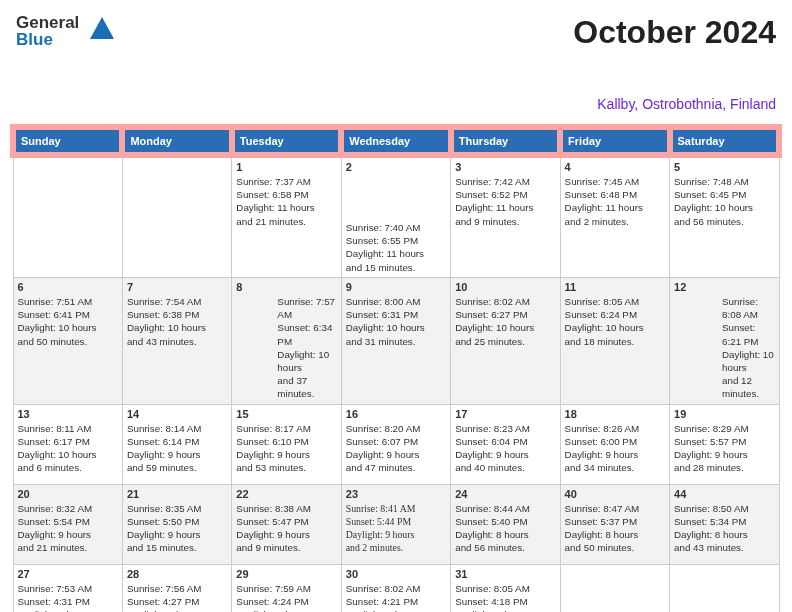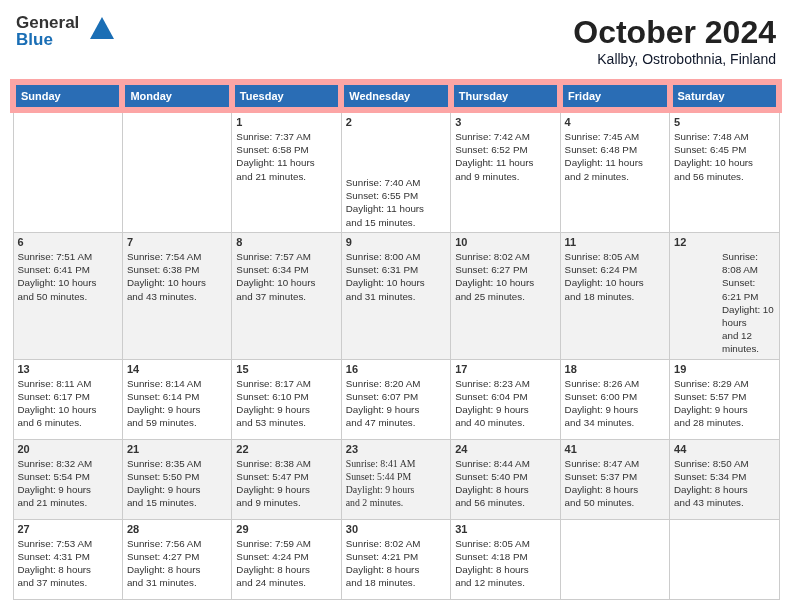--- a/index.html
+++ b/index.html
@@ -26,21 +26,22 @@
       text-align: right;
     }
     .title-block h1 {
       font-size: 32px;
       font-weight: bold;
       color: #222;
     }
     .title-block h2 {
       font-size: 14px;
       font-weight: normal;
-      color: #0f172a;
+      color: #6d28d9;
+      margin-top: 45px;
     }
     table {
       width: 100%;
       border-collapse: collapse;
       font-size: 10.5px;
     }
     thead tr th {
       background-color: #2a6db5;
       color: #fff;
       text-align: left;
@@ -171,21 +172,21 @@
         </td>
         <td>
           <span class="day-num">7</span>
           <div class="day-info" style="white-space: pre-line;">Sunrise: 7:54 AM
 Sunset: 6:38 PM
 Daylight: 10 hours
 and 43 minutes.</div>
         </td>
         <td>
           <span class="day-num">8</span>
-          <div class="day-info" style="white-space: pre-line;">Sunrise: 7:57 AM
+          <div class="day-info" style="white-space: pre-line; margin-left: 41px;">Sunrise: 7:57 AM
 Sunset: 6:34 PM
 Daylight: 10 hours
 and 37 minutes.</div>
         </td>
         <td>
           <span class="day-num">9</span>
           <div class="day-info" style="white-space: pre-line;">Sunrise: 8:00 AM
 Sunset: 6:31 PM
 Daylight: 10 hours
 and 31 minutes.</div>
@@ -293,21 +294,21 @@
 and 2 minutes.</div>
         </td>
         <td>
           <span class="day-num">24</span>
           <div class="day-info" style="white-space: pre-line;">Sunrise: 8:44 AM
 Sunset: 5:40 PM
 Daylight: 8 hours
 and 56 minutes.</div>
         </td>
         <td>
-          <span class="day-num">41</span>
+          <span class="day-num">40</span>
           <div class="day-info" style="white-space: pre-line;">Sunrise: 8:47 AM
 Sunset: 5:37 PM
 Daylight: 8 hours
 and 50 minutes.</div>
         </td>
         <td>
           <span class="day-num">44</span>
           <div class="day-info" style="white-space: pre-line;">Sunrise: 8:50 AM
 Sunset: 5:34 PM
 Daylight: 8 hours

